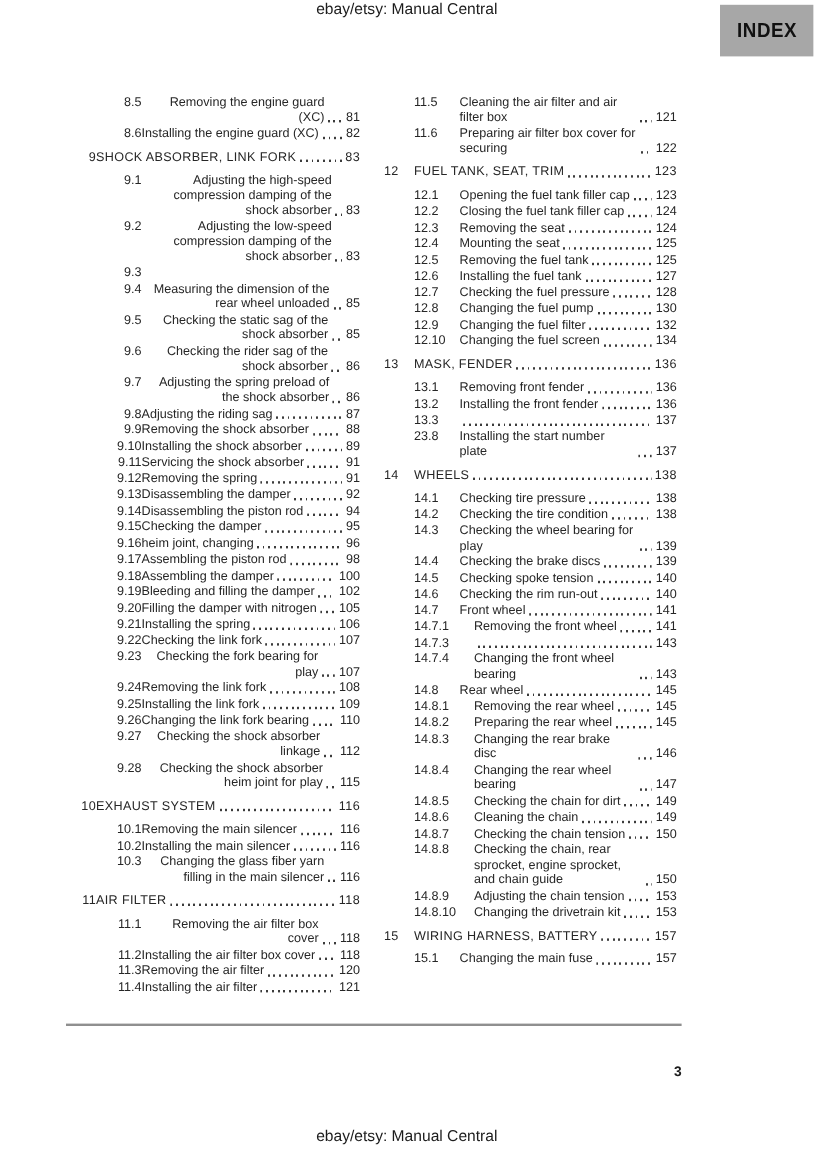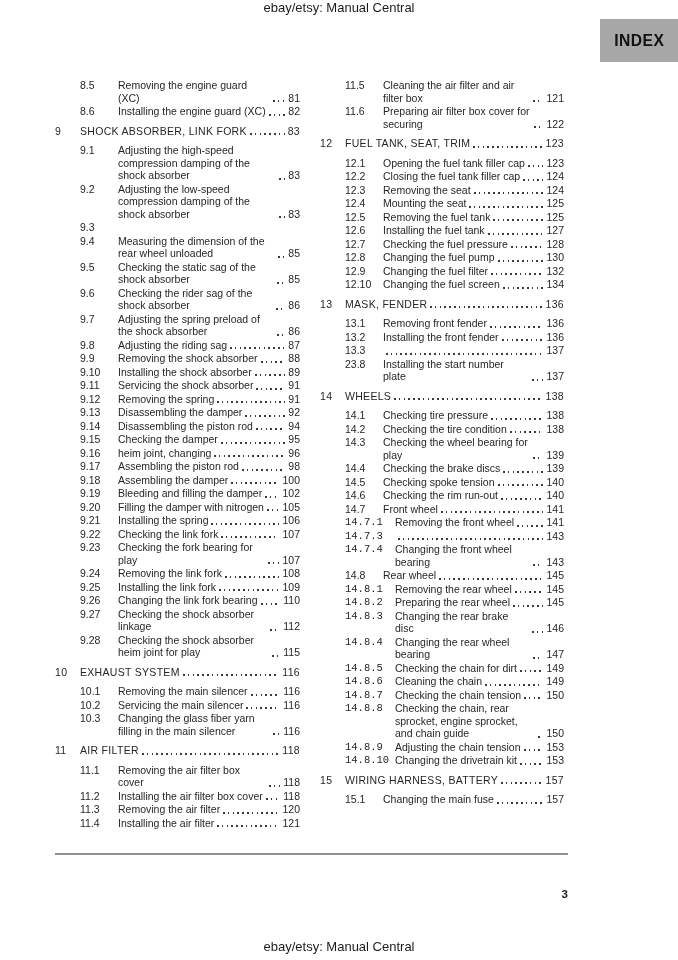--- a/index.html
+++ b/index.html
@@ -8,41 +8,41 @@
     background: #ffffff; overflow: hidden;
     font-family: "Liberation Sans", "DejaVu Sans", sans-serif;
     color: #262626;
     -webkit-font-smoothing: antialiased;
   }
   .page-header {
     position: absolute; top: 0; left: 0; right: 0;
     text-align: center; font-size: 13px; line-height: 16px; color: #1c1c1c;
   }
   .index-tab {
-    position: absolute; top: 19px; right: 0; width: 78px; height: 43px;
+    position: absolute; top: 4px; right: 0; width: 78px; height: 43px;
     background: var(--tab-bg, #a7a7a7);
     display: flex; align-items: center; justify-content: center;
   }
   .index-tab .label {
     font-size: 17px; font-weight: bold; letter-spacing: 0.5px;
     color: var(--tab-fg, #111111);
     transform: scaleX(0.92);
   }
   .toc-col { position: absolute; top: 79px; }
-  .toc-col.left  { left: 55px;  width: 245px; }
+  .toc-col.left  { left: 55px;  width: 245px; text-align: right; }
   .toc-col.right { left: 320px; width: 244px; }
 
   .entry { display: flex; align-items: flex-start; font-size: 10.5px; line-height: 12.5px; margin-bottom: 1px; }
   .entry .num { flex: none; }
   .entry.chapter { margin-top: 7px; margin-bottom: 7px; letter-spacing: 0.3px; }
   .entry.chapter .num { width: 25px; }
   .entry.section { padding-left: 25px; }
   .entry.section .num { width: 38px; }
   .entry.subsection { padding-left: 25px; }
-  .entry.subsection .num { width: 50px; font-family: Liberation Mono, monospace; }
+  .entry.subsection .num { width: 50px; }
 
   .entry .txt { flex: 1; display: flex; align-items: flex-end; min-width: 0; }
   .entry .t { flex: 0 1 auto; min-width: 0; }
   .entry .leader {
     flex: 1 1 12px; height: 1.8px; margin: 0 3px 2px 3px; align-self: flex-end;
     background: repeating-linear-gradient(90deg, #3c3c3c 0 1.6px, transparent 1.6px 4.8px);
   }
   .entry .pg { flex: none; }
 
   .bottom-rule {
@@ -323,21 +323,21 @@
       <span class="num">10.1</span>
       <div class="txt">
         <span class="t">Removing the main silencer</span>
         <span class="leader"></span>
         <span class="pg">116</span>
       </div>
     </div>
     <div class="entry section">
       <span class="num">10.2</span>
       <div class="txt">
-        <span class="t">Servicing the main silencer</span>
+        <span class="t">Installing the main silencer</span>
         <span class="leader"></span>
         <span class="pg">116</span>
       </div>
     </div>
     <div class="entry section">
       <span class="num">10.3</span>
       <div class="txt">
         <span class="t">Changing the glass fiber yarn filling in the main silencer</span>
         <span class="leader"></span>
         <span class="pg">116</span>

